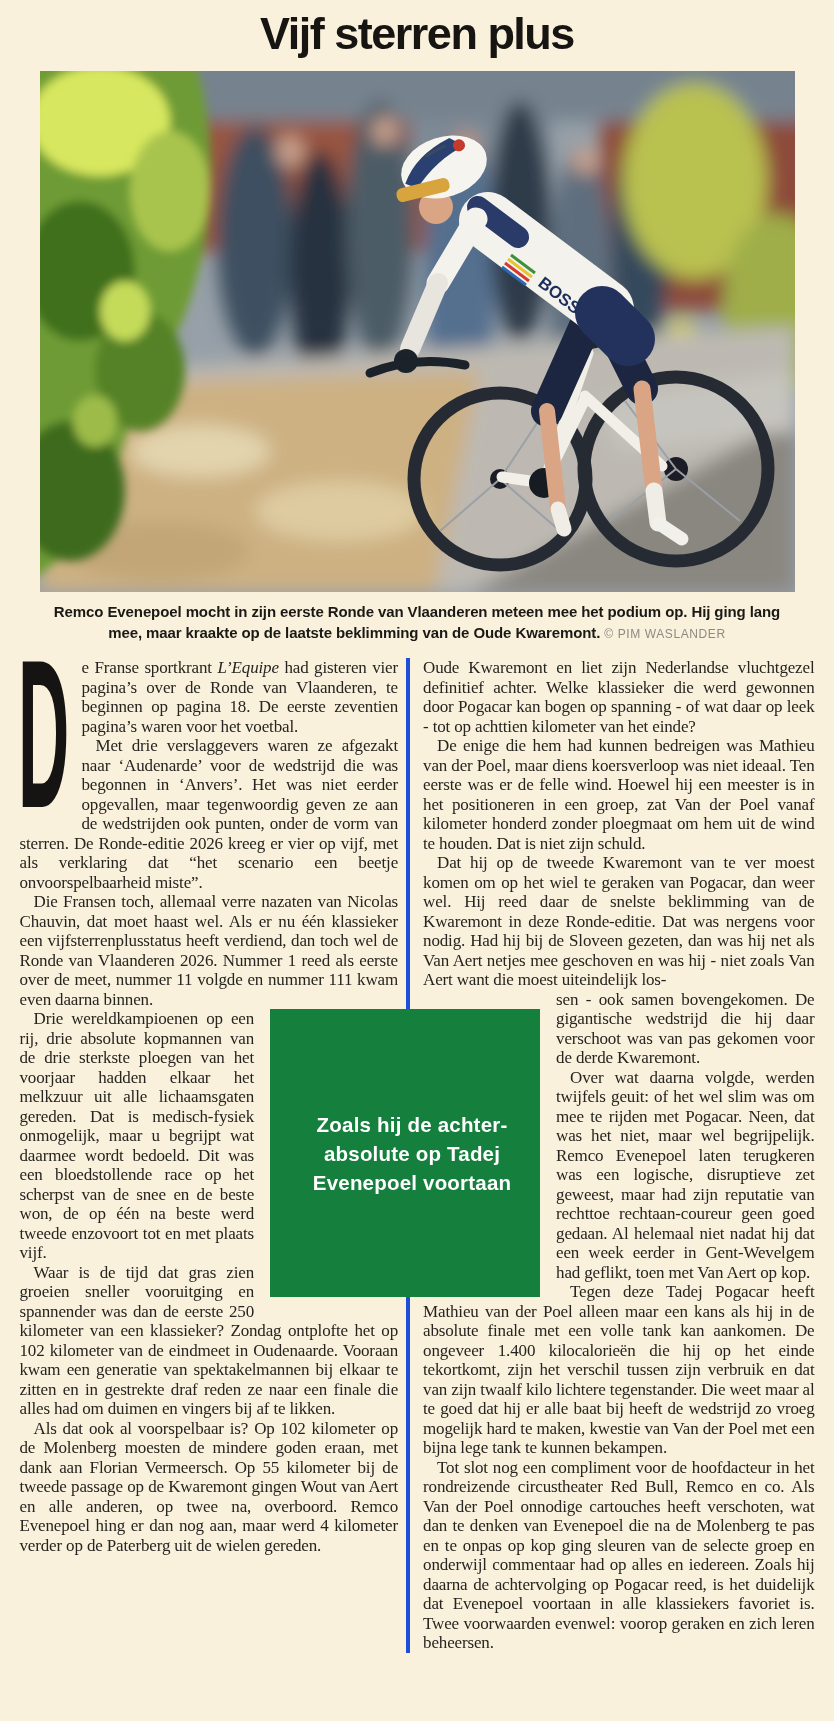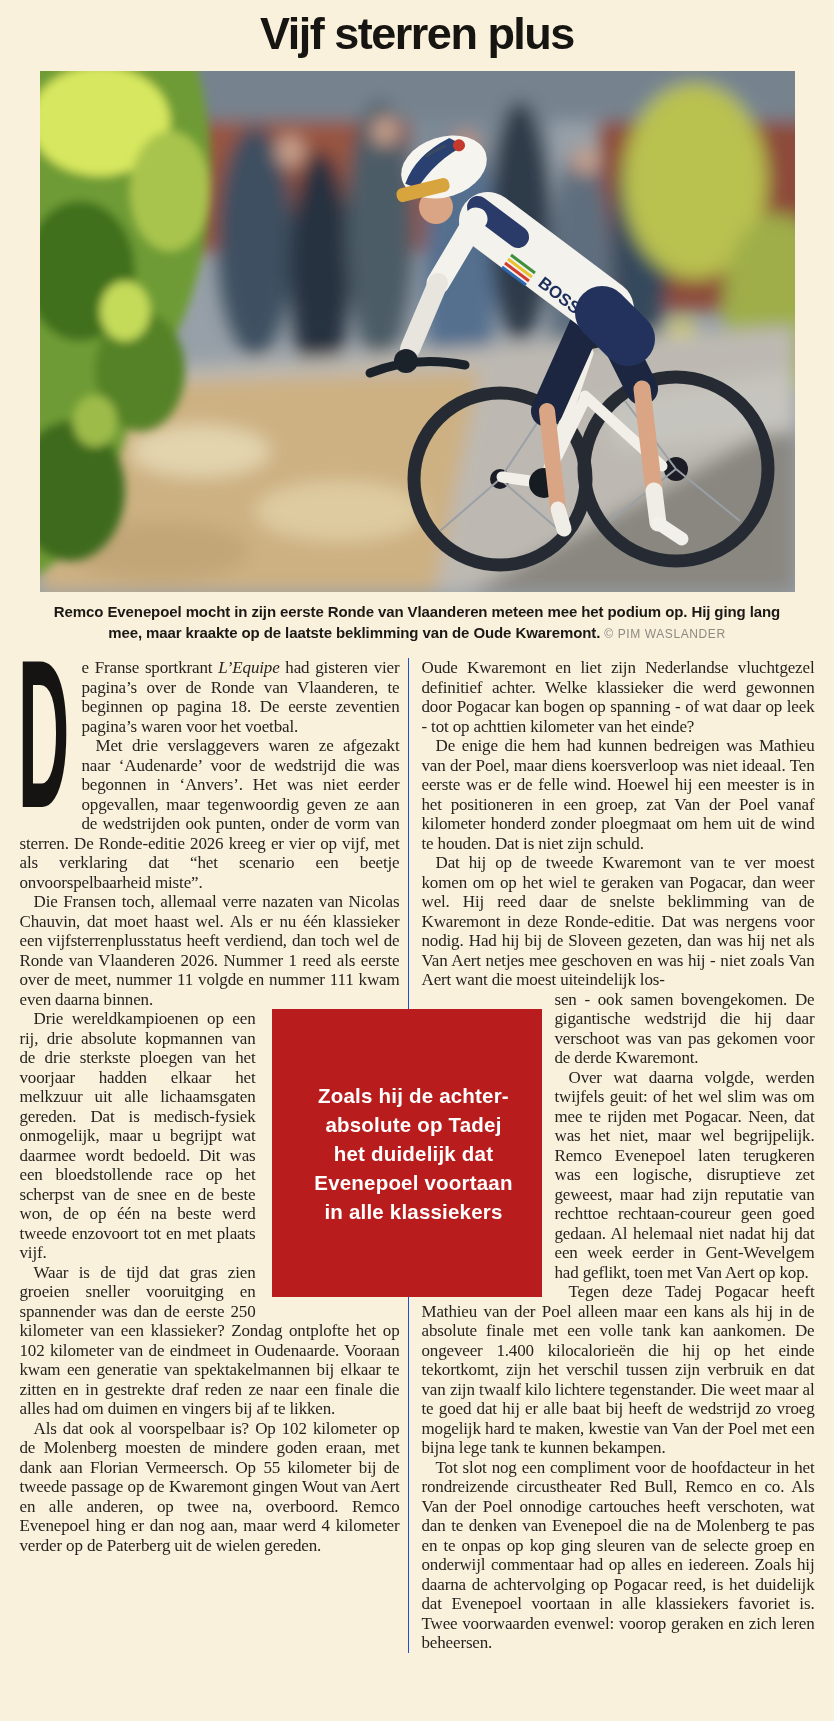--- a/index.html
+++ b/index.html
@@ -63,21 +63,21 @@
   .col{
     font-size:17px;
     line-height:19.5px;
     letter-spacing:-0.15px;
     text-align:justify;
   }
   .col-left{width:380px;}
   .col-right{
     width:393px;
     margin-left:8px;
-    border-left:1px solid #1d4ed8;
+    border-left:4px solid #1d4ed8;
     padding-left:13px;
   }
   .col p{margin:0;text-indent:14px;}
   .col p.noindent{text-indent:0;}
   
   .dropcap{
     float:left;
     width:50px;height:153px;
     margin:4px 12px 2px 0;
     position:relative;
@@ -261,26 +261,24 @@
       <p class="noindent">
         <span class="dropcap">
             <span>D</span>
           </span>
         <span>e Franse sportkrant </span><span class="italic">L’Equipe</span><span> had gisteren vier pagina’s over de Ronde van Vlaanderen, te beginnen op pagina 18. De eerste zeventien pagina’s waren voor het voetbal.</span>
       </p>
       <p>Met drie verslaggevers waren ze afgezakt naar ‘Audenarde’ voor de wedstrijd die was begonnen in ‘Anvers’. Het was niet eerder opgevallen, maar tegenwoordig geven ze aan de wedstrijden ook punten, onder de vorm van sterren. De Ronde-editie 2026 kreeg er vier op vijf, met als verklaring dat “het scenario een beetje onvoorspelbaarheid miste”.</p>
       <p>Die Fransen toch, allemaal verre nazaten van Nicolas Chauvin, dat moet haast wel. Als er nu één klassieker een vijfsterrenplusstatus heeft verdiend, dan toch wel de Ronde van Vlaanderen 2026. Nummer 1 reed als eerste over de meet, nummer 11 volgde en nummer 111 kwam even daarna binnen.</p>
       <p>
         <span class="qspacer-l">
-          <span class="pull-quote" style="background: #b91c1c; color: rgb(255, 255, 255);">
+          <span class="pull-quote" style="background: #15803d; color: rgb(255, 255, 255);">
             <span>Zoals hij de achter-</span>
             <span>absolute op Tadej</span>
-            <span>het duidelijk dat</span>
             <span>Evenepoel voortaan</span>
-            <span>in alle klassiekers</span>
           </span>
         </span>
         <span>Drie wereldkampioenen op een rij, drie absolute kopmannen van de drie sterkste ploegen van het voorjaar hadden elkaar het melkzuur uit alle lichaamsgaten gereden. Dat is medisch-fysiek onmogelijk, maar u begrijpt wat daarmee wordt bedoeld. Dit was een bloedstollende race op het scherpst van de snee en de beste won, de op één na beste werd tweede enzovoort tot en met plaats vijf.</span>
       </p>
       <p>Waar is de tijd dat gras zien groeien sneller vooruitging en spannender was dan de eerste 250 kilometer van een klassieker? Zondag ontplofte het op 102 kilometer van de eindmeet in Oudenaarde. Vooraan kwam een generatie van spektakelmannen bij elkaar te zitten en in gestrekte draf reden ze naar een finale die alles had om duimen en vingers bij af te likken.</p>
       <p>Als dat ook al voorspelbaar is? Op 102 kilometer op de Molenberg moesten de mindere goden eraan, met dank aan Florian Vermeersch. Op 55 kilometer bij de tweede passage op de Kwaremont gingen Wout van Aert en alle anderen, op twee na, overboord. Remco Evenepoel hing er dan nog aan, maar werd 4 kilometer verder op de Paterberg uit de wielen gereden.</p>
     </div>
 
     <div class="col col-right">
       <p class="noindent">Oude Kwaremont en liet zijn Nederlandse vluchtgezel definitief achter. Welke klassieker die werd gewonnen door Pogacar kan bogen op spanning - of wat daar op leek - tot op achttien kilometer van het einde?</p>

